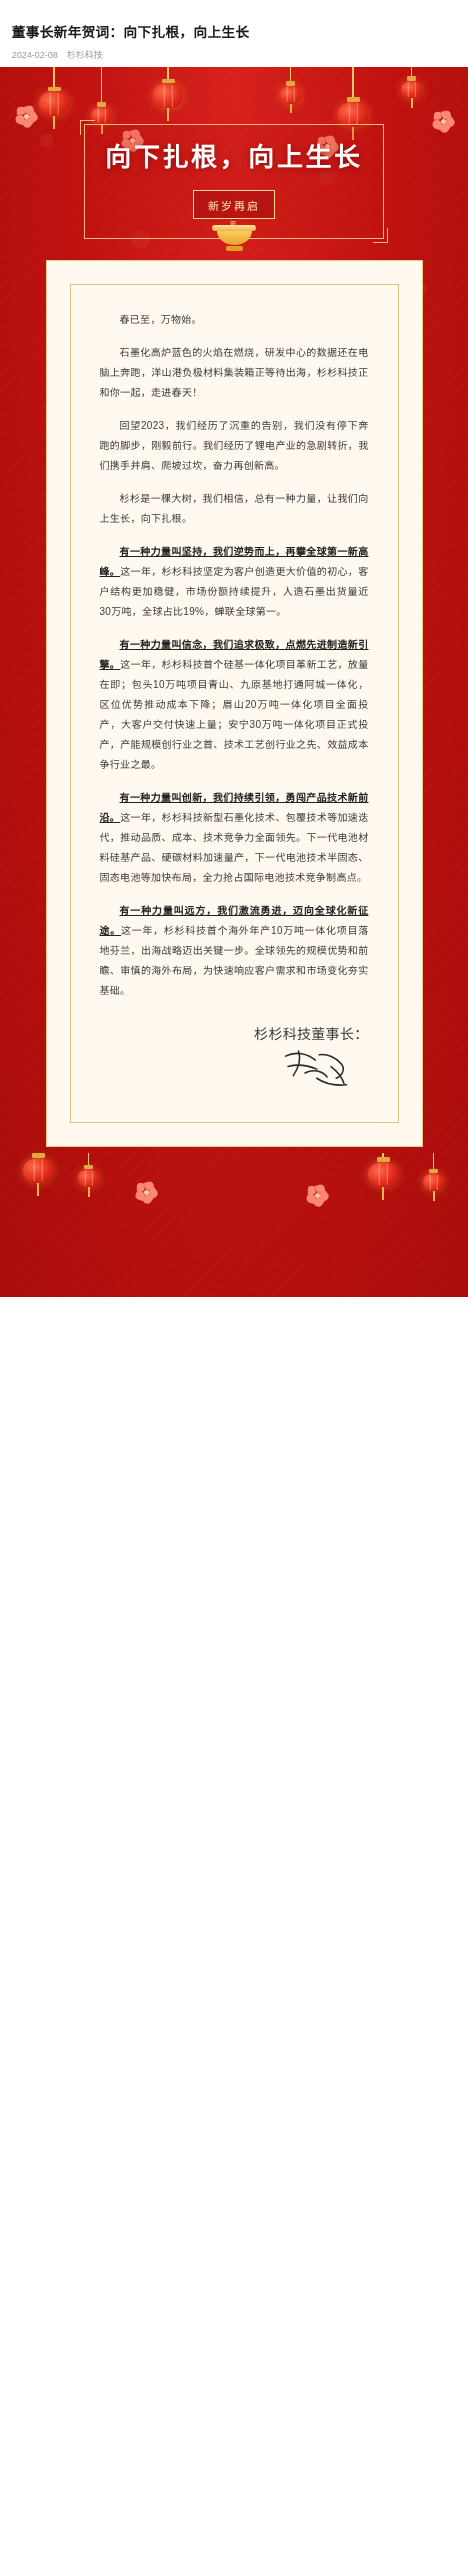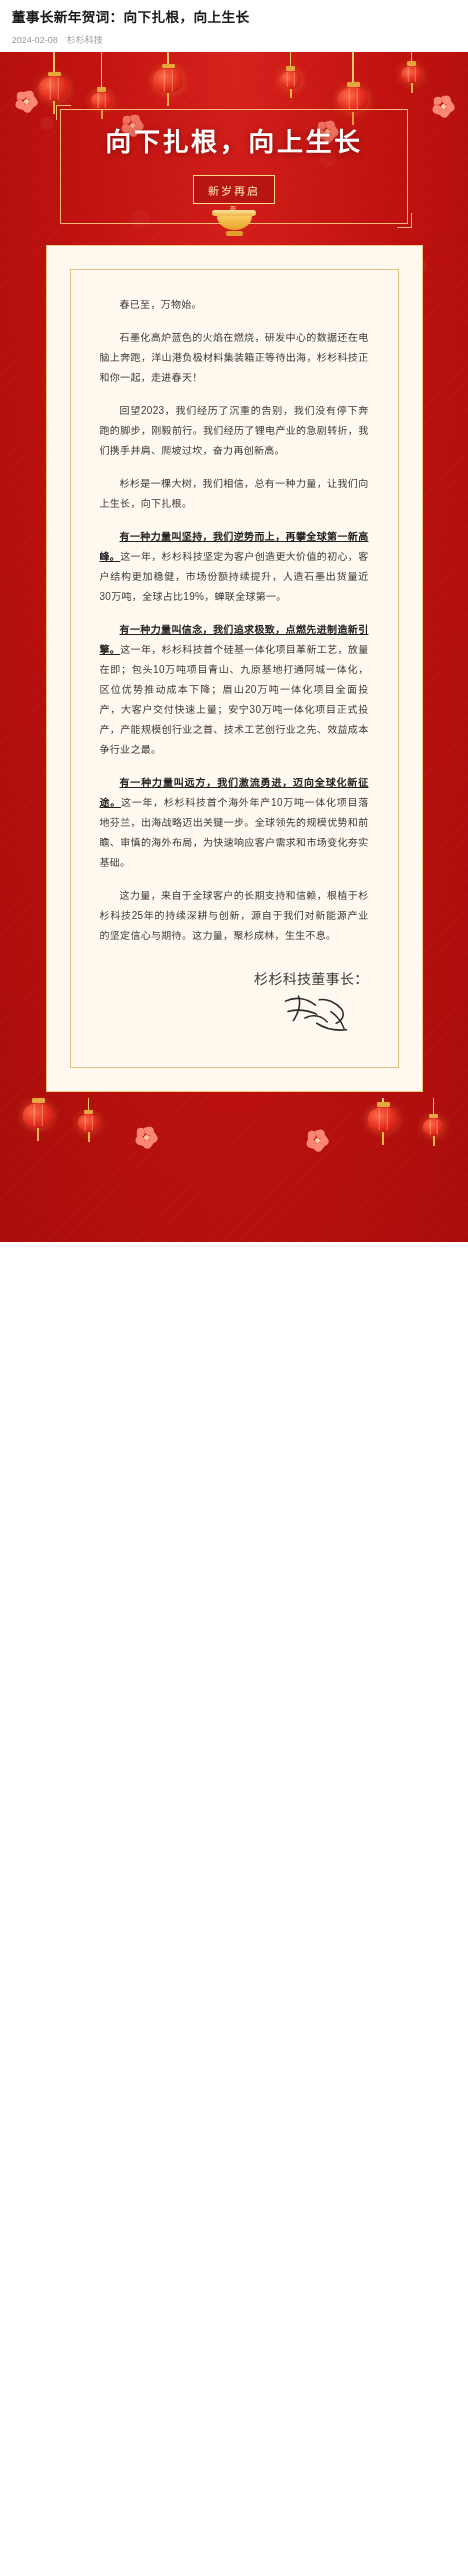--- a/index.html
+++ b/index.html
@@ -12,20 +12,21 @@
   }
   .page {
     width: 468px;
     position: relative;
   }
 
   
   .article-head {
     padding: 9px 11.7px 6.5px 11.7px;
     background: #ffffff;
+    margin-top: 15px;
   }
   .article-title {
     font-size: 13.7px;
     font-weight: bold;
     color: #1a1a1a;
     line-height: 1.35;
     letter-spacing: 0.3px;
   }
   .article-meta {
     margin-top: 5.2px;
@@ -128,21 +129,21 @@
     background: #ffd9a0;
   }
 
   
   .headline-wrap {
     position: absolute;
     left: 50%;
     top: 57px;
     transform: translateX(-50%);
     text-align: center;
-    width: 348px;
+    width: 300px;
   }
   .headline-frame {
     border: 1.3px solid rgba(255, 214, 140, 0.85);
     padding: 17px 6.5px 19.5px 6.5px;
     position: relative;
     background: rgba(190, 20, 16, 0.18);
   }
   .headline-frame::before,
   .headline-frame::after {
     content: "";
@@ -360,22 +361,22 @@
 
     <div class="letter-outer">
       <div class="letter-inner">
 
         <p><span class="lead"></span><span>春已至，万物始。</span></p>
         <p><span class="lead"></span><span>石墨化高炉蓝色的火焰在燃烧，研发中心的数据还在电脑上奔跑，洋山港负极材料集装箱正等待出海，杉杉科技正和你一起，走进春天！</span></p>
         <p><span class="lead"></span><span>回望2023，我们经历了沉重的告别，我们没有停下奔跑的脚步，刚毅前行。我们经历了锂电产业的急剧转折，我们携手并肩、爬坡过坎，奋力再创新高。</span></p>
         <p><span class="lead"></span><span>杉杉是一棵大树，我们相信，总有一种力量，让我们向上生长，向下扎根。</span></p>
         <p><span class="lead">有一种力量叫坚持，我们逆势而上，再攀全球第一新高峰。</span><span>这一年，杉杉科技坚定为客户创造更大价值的初心，客户结构更加稳健，市场份额持续提升，人造石墨出货量近30万吨，全球占比19%，蝉联全球第一。</span></p>
         <p><span class="lead">有一种力量叫信念，我们追求极致，点燃先进制造新引擎。</span><span>这一年，杉杉科技首个硅基一体化项目革新工艺，放量在即；包头10万吨项目青山、九原基地打通阿城一体化，区位优势推动成本下降；眉山20万吨一体化项目全面投产，大客户交付快速上量；安宁30万吨一体化项目正式投产，产能规模创行业之首、技术工艺创行业之先、效益成本争行业之最。</span></p>
+        <p><span class="lead">有一种力量叫创新，我们持续引领，勇闯产品技术新前沿。</span><span>这一年，杉杉科技新型石墨化技术、包覆技术等加速迭代，推动品质、成本、技术竞争力全面领先。下一代电池材料硅基产品、硬碳材料加速量产，下一代电池技术半固态、固态电池等加快布局，全力抢占国际电池技术竞争制高点。</span></p>
         <p><span class="lead">有一种力量叫远方，我们激流勇进，迈向全球化新征途。</span><span>这一年，杉杉科技首个海外年产10万吨一体化项目落地芬兰，出海战略迈出关键一步。全球领先的规模优势和前瞻、审慎的海外布局，为快速响应客户需求和市场变化夯实基础。</span></p>
-        <p><span class="lead"></span><span>这力量，来自于全球客户的长期支持和信赖，根植于杉杉科技25年的持续深耕与创新，源自于我们对新能源产业的坚定信心与期待。这力量，聚杉成林，生生不息。</span></p>
 
         <div class="sign-name">杉杉科技董事长：</div>
         <div class="signature">
           <svg width="78" height="43" viewBox="0 0 120 66" aria-hidden="true">
             <g fill="none" stroke="#2b2b2b" stroke-width="2.4" stroke-linecap="round" stroke-linejoin="round">
               <path d="M10,14 C26,6 44,10 56,20"></path>
               <path d="M30,6 C34,18 30,32 22,44"></path>
               <path d="M14,30 C28,26 44,28 58,34"></path>
               <path d="M40,40 C52,34 66,36 74,46"></path>
               <path d="M62,12 C74,10 88,16 96,26 C102,34 98,44 88,48"></path>

